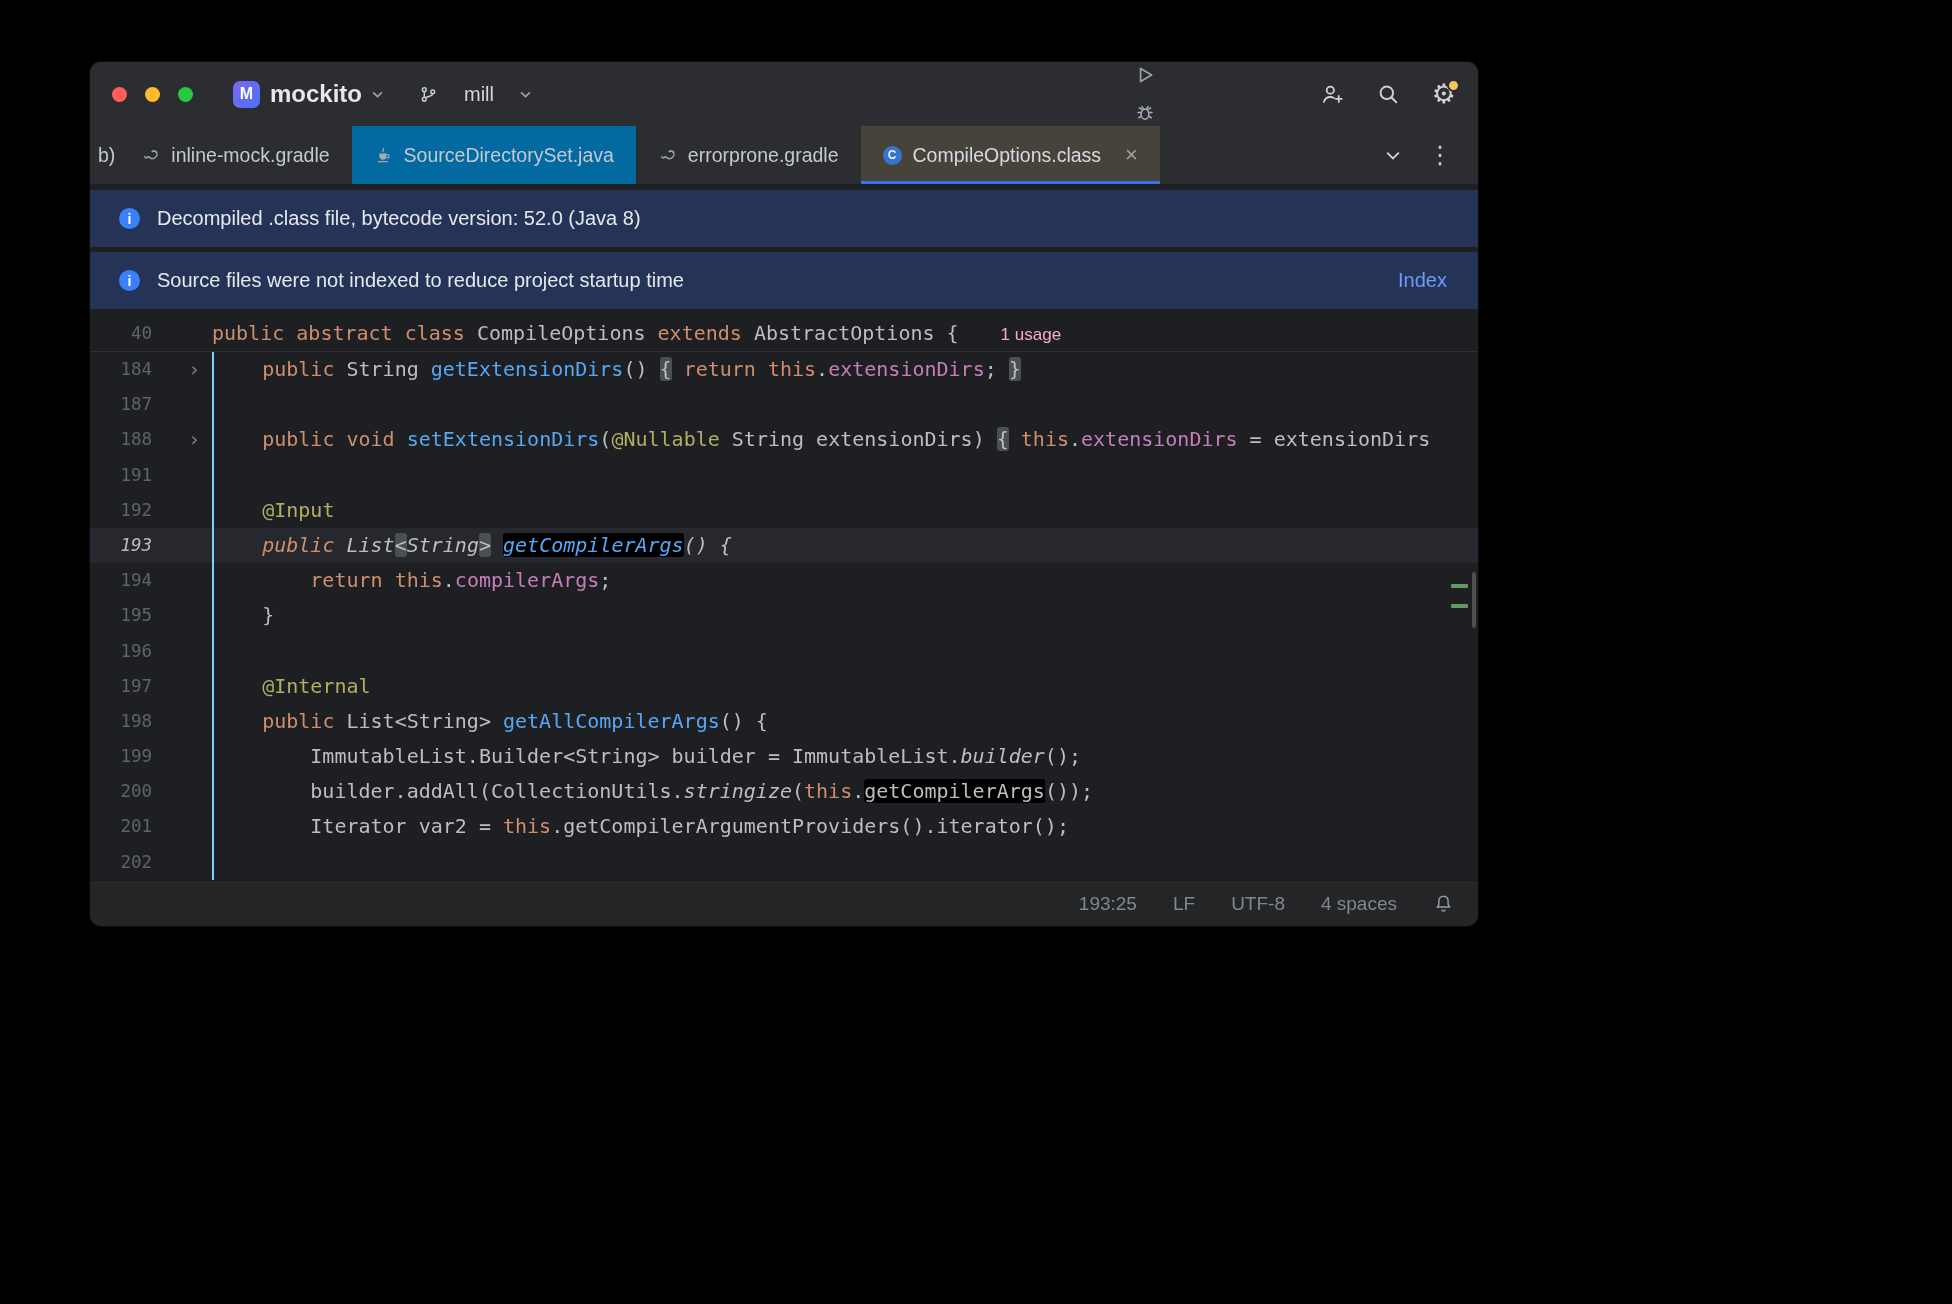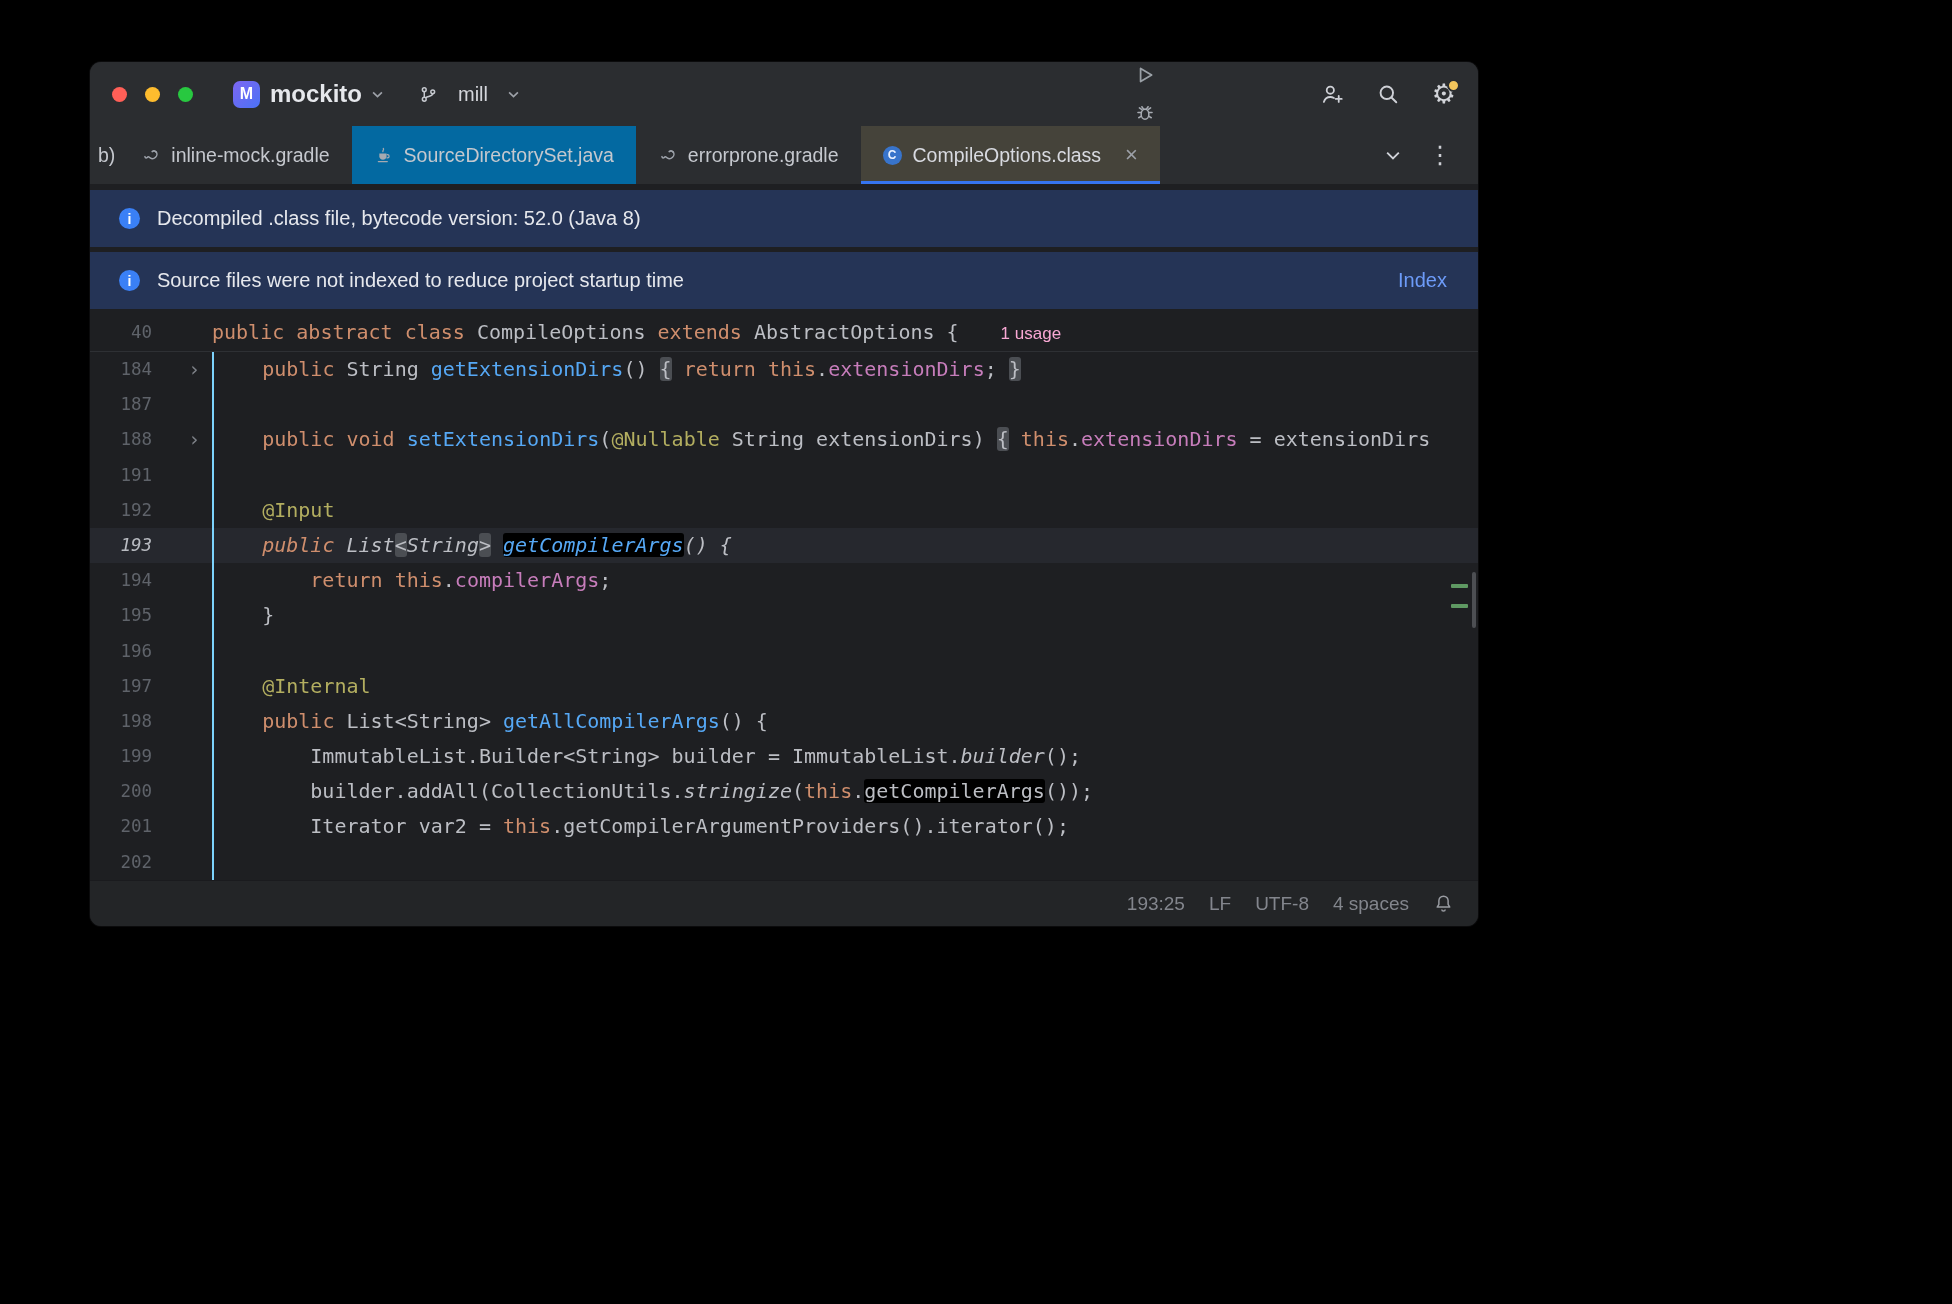--- a/index.html
+++ b/index.html
@@ -10,21 +10,21 @@
 
   
   .titlebar{height:64px;flex:0 0 auto;background:#2b2d30;display:flex;align-items:center;padding:0 22px;}
   .lights{display:flex;gap:18px;}
   .light{width:15px;height:15px;border-radius:50%;}
   .light.red{background:#ff5f57}.light.yellow{background:#febc2e}.light.green{background:#28c840}
   .proj{display:flex;align-items:center;gap:10px;margin-left:40px;}
   .mbadge{width:27px;height:27px;border-radius:7px;background:linear-gradient(135deg,#7d66f2,#4a72f5);
     color:#fff;font-weight:700;font-size:16px;display:flex;align-items:center;justify-content:center;}
   .proj-name{color:#e6e8ec;font-size:24px;font-weight:600;}
-  .branch{display:flex;align-items:center;gap:20px;margin-left:36px;color:#d4d6db;font-size:20px;}
+  .branch{display:flex;align-items:center;gap:26px;margin-left:36px;color:#d4d6db;font-size:20px;}
   .chev{display:inline-block;}
   .run-group{margin-left:auto;display:flex;align-items:center;gap:15px;flex-direction:column;}
   .run-config{display:flex;align-items:center;gap:10px;color:#dfe1e5;font-size:20px;}
   .icon-btn{display:flex;align-items:center;justify-content:center;}
   .far-right{display:flex;align-items:center;gap:32px;margin-left:112px;}
   .gear-wrap{position:relative;color:#d2d4d9;font-size:27px;line-height:27px;}
   .gear-dot{position:absolute;top:-2px;right:-4px;width:9px;height:9px;border-radius:50%;background:#f2c55c;border:2px solid #2b2d30;}
   .kebab{color:#ced0d6;font-size:24px;line-height:24px;}
 
   
@@ -40,21 +40,21 @@
   .tabbar-right{margin-left:auto;display:flex;align-items:center;gap:28px;padding:0 26px;color:#ced0d6;}
 
   
   .banner{height:57px;flex:0 0 auto;background:#253456;display:flex;align-items:center;padding:0 29px;gap:17px;
     font-size:20px;color:#e6e8ed;border-bottom:5px solid #1e1f22;}
   .banner.first{border-top:6px solid #1e1f22;}
   .banner.second{border-bottom:6px solid #1e1f22;}
   .info-badge{width:21px;height:21px;border-radius:50%;background:#3a80f6;color:#fff;font-size:14px;font-weight:700;
     display:flex;align-items:center;justify-content:center;flex:0 0 auto;}
   .banner-link{margin-left:auto;color:#6d9bf8;font-size:20px;margin-right:2px;}
-  .sticky{height:36px;flex:0 0 auto;display:flex;align-items:center;background:#1e1f22;border-bottom:1px solid #2e3034;
+  .sticky{height:36px;flex:0 0 auto;display:flex;align-items:flex-end;background:#1e1f22;border-bottom:1px solid #2e3034;
     font-family:"DejaVu Sans Mono",monospace;font-size:20px;color:#bcbec4;}
   .sticky .code{border-left:none;}
   .codearea{flex:1;position:relative;overflow:hidden;background:#1e1f22;}
   .line{display:flex;height:35.2px;line-height:35.2px;font-family:"DejaVu Sans Mono",monospace;font-size:20px;color:#bcbec4;}
   .lnum{flex:0 0 62px;text-align:right;color:#5f636a;font-size:17.5px;line-height:inherit;font-family:"DejaVu Sans Mono",monospace;}
   .foldcol{flex:0 0 60px;text-align:right;padding-right:12px;color:#7d8188;font-size:19px;box-sizing:border-box;}
   .code{flex:1;white-space:pre;border-left:2px solid #7dd3fc;overflow:hidden;}
   .line.current{background:#26282e;font-style:italic;}
   .line.current .lnum{color:#b8bbc1;}
   .c-kw{color:#cf8e6d}
@@ -63,21 +63,21 @@
   .c-ann{color:#b3ae60}
   .box-brace{background:#4b4e53;border-radius:3px;}
   .box-ident{background:#000000;border-radius:3px;}
   .it{font-style:italic;}
   .inlay{color:#f9a8d4;font-size:17px;font-family:"Liberation Sans",sans-serif;margin-left:42px;}
   .mark{position:absolute;right:10px;width:17px;height:4px;background:#5f9963;border-radius:1px;}
   .vthumb{position:absolute;right:2px;width:4px;height:56px;background:#56585c;opacity:.85;border-radius:2px;}
 
   
   .statusbar{height:45px;flex:0 0 auto;background:#232527;border-top:1px solid #1a1b1e;display:flex;align-items:center;
-    justify-content:flex-end;gap:24px;padding-right:24px;color:#83868d;font-size:19px;}
+    justify-content:flex-end;gap:36px;padding-right:24px;color:#83868d;font-size:19px;}
 </style>
 </head>
 <body>
 
 <div class="window">
 
   <div class="titlebar">
     <div class="lights">
       <div class="light red"></div>
       <div class="light yellow"></div>

